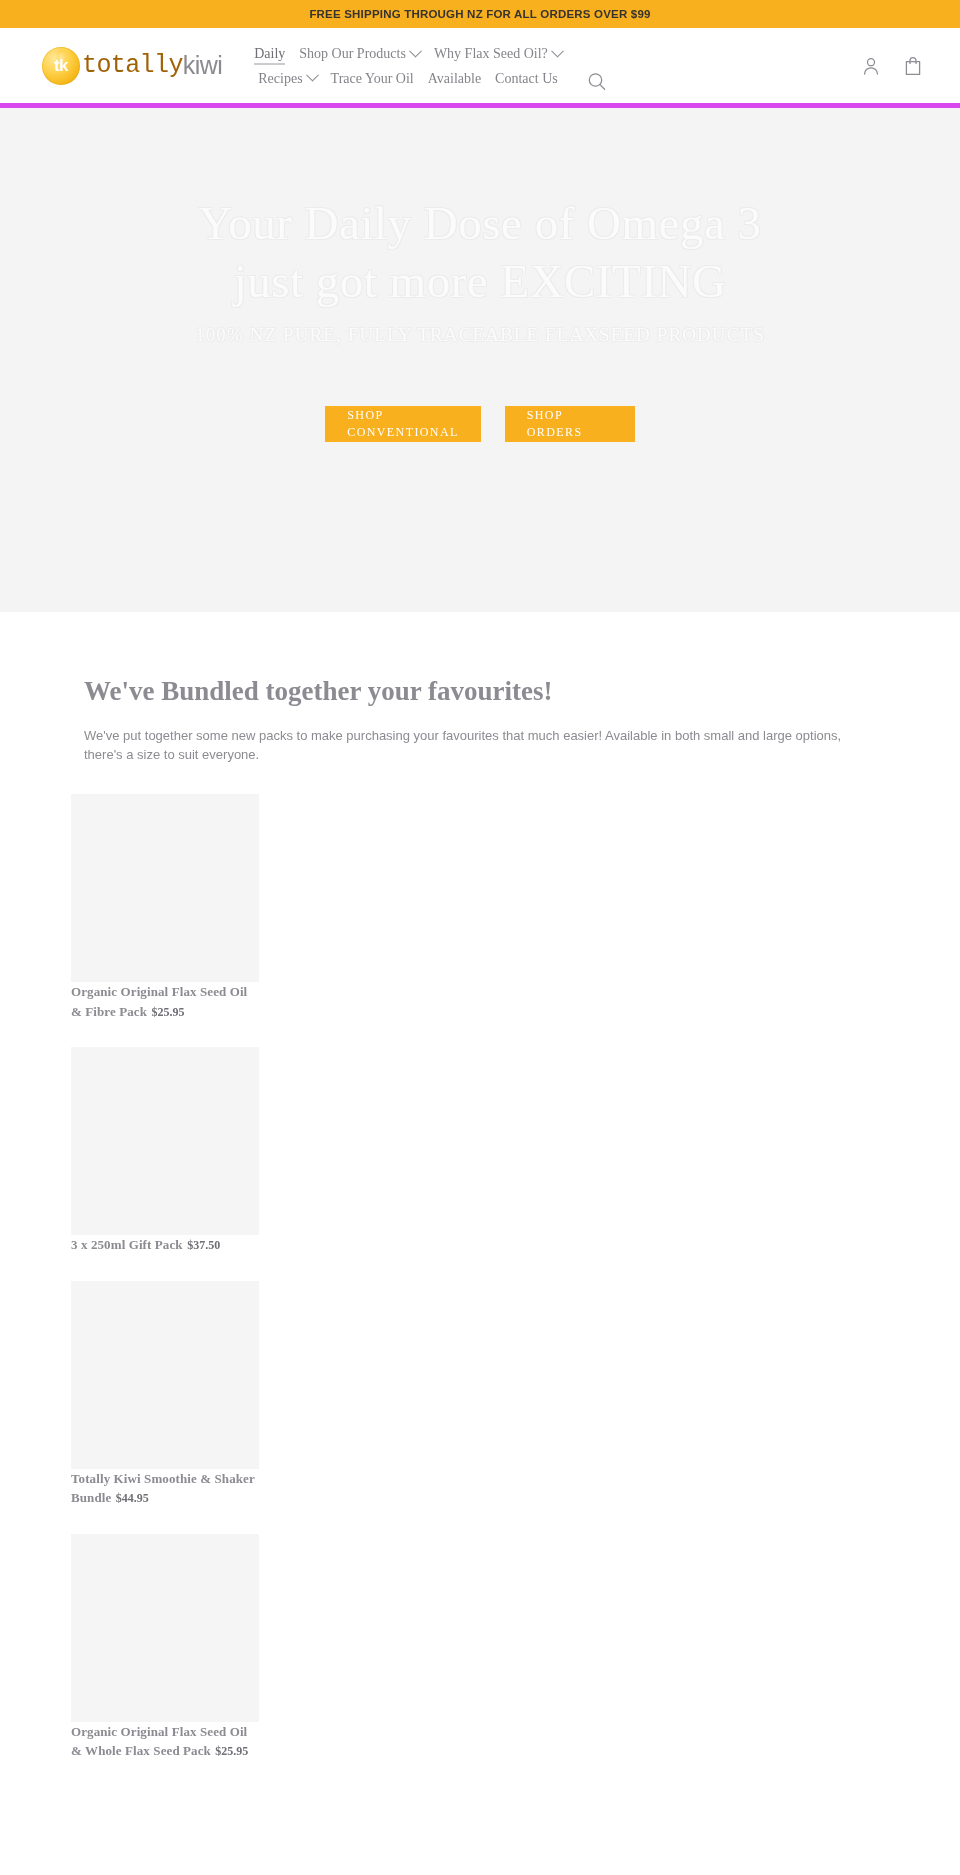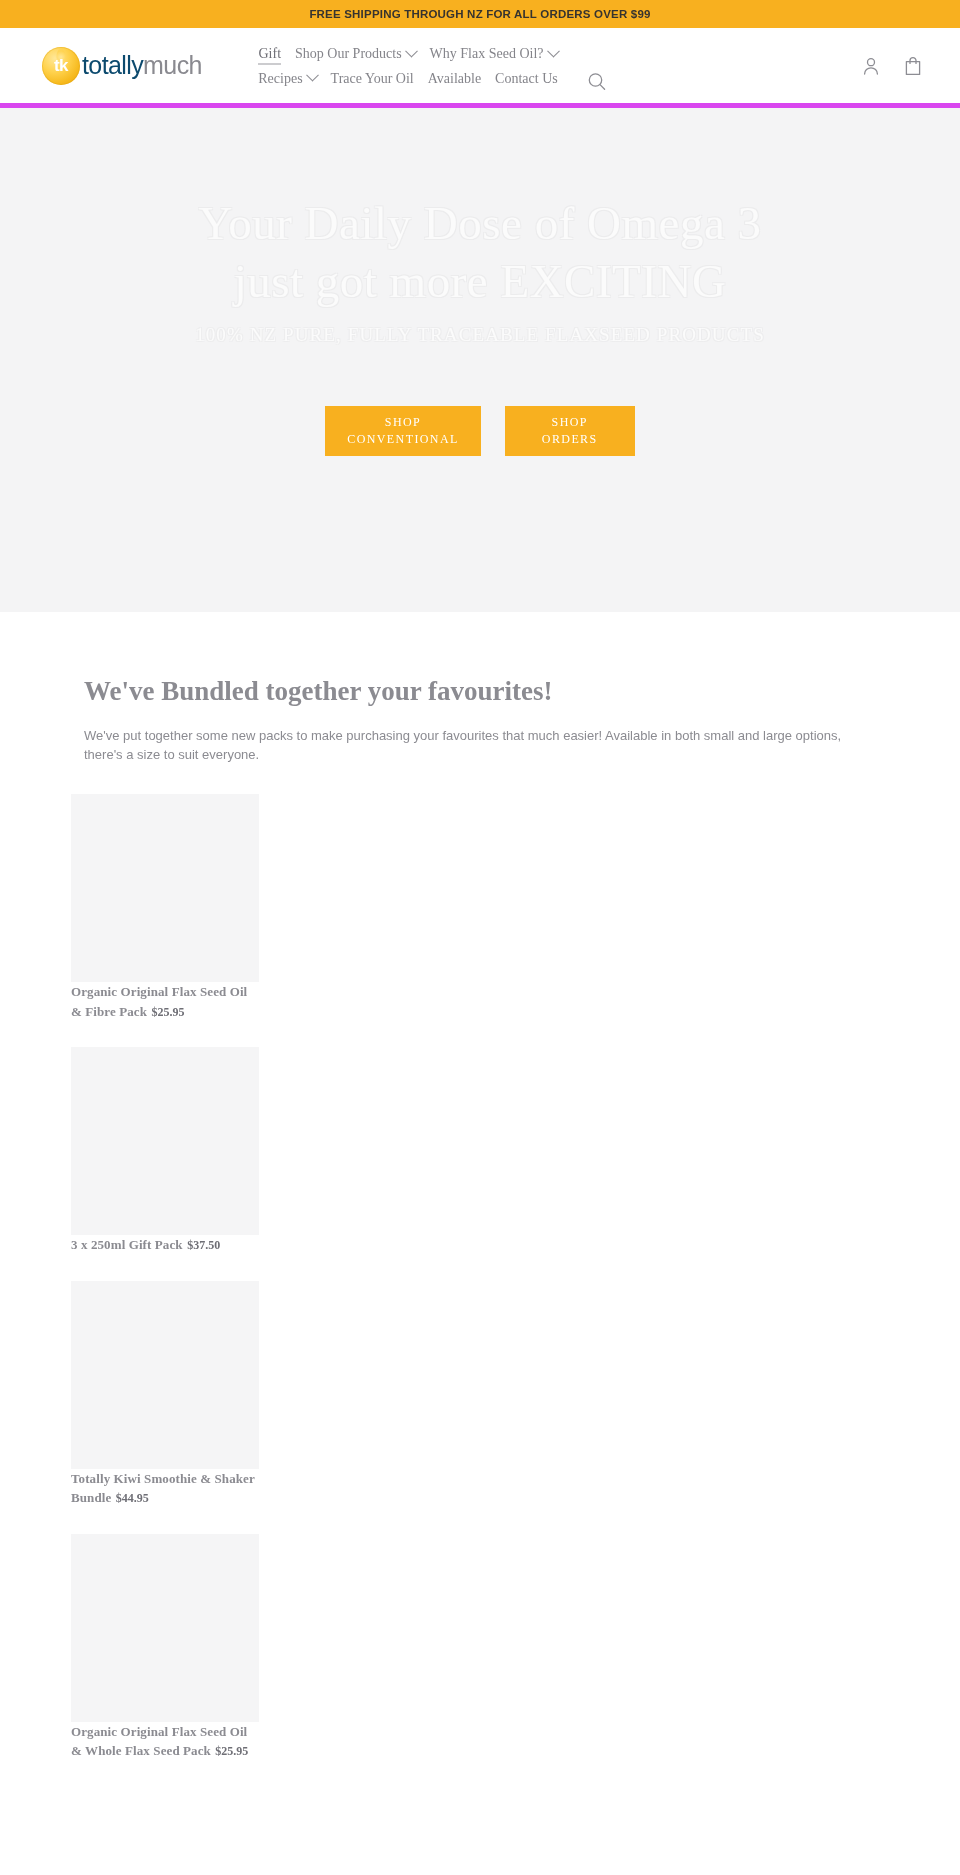--- a/index.html
+++ b/index.html
@@ -86,23 +86,23 @@
     font-family: "Liberation Sans", sans-serif;
     font-size: 17px;
     font-weight: bold;
     color: #ffffff;
     letter-spacing: -0.5px;
     position: relative;
     z-index: 2;
     line-height: 1;
   }
   .logo-word-1 {
-    font-family: Liberation Sans, sans-serif;
+    font-family: Liberation Mono, monospace;
     font-size: 25px;
-    color: #0c4a6e;
+    color: #a16207;
     letter-spacing: -0.6px;
     margin-left: 2px;
     line-height: 1;
   }
   .logo-word-2 {
     font-family: "Liberation Sans", sans-serif;
     font-size: 25px;
     color: #8a8a90;
     letter-spacing: -0.6px;
     line-height: 1;
@@ -217,29 +217,29 @@
        1px  1px 0 #ededee;
   }
   .hero-buttons {
     margin-top: 58px;
     display: flex;
     justify-content: center;
     gap: 24px;
   }
   .hero-btn {
     min-width: 130px;
-    padding: 8px 22px;
+    padding: 1px 22px;
     background: #f8b01f;
     border: none;
     color: #ffffff;
     font-family: "Liberation Serif", serif;
     font-size: 12px;
     letter-spacing: 1.4px;
     line-height: 17px;
-    text-align: center;
+    text-align: left;
     text-decoration: none;
     cursor: pointer;
     display: block;
   }
   .hero-btn span { display: block; }
 
   
   .bundles {
     padding: 62px 0 0;
     background: #ffffff;
@@ -308,27 +308,27 @@
     <span class="announcement-text">FREE SHIPPING THROUGH NZ FOR ALL ORDERS OVER $99</span>
   </div>
 
   <header class="site-header">
 
     <a class="logo-link" href="#">
       <span class="logo-badge">
         <span class="logo-badge-text">tk</span>
       </span>
       <span class="logo-word-1">totally</span>
-        <span class="logo-word-2">much</span>
+        <span class="logo-word-2">kiwi</span>
     </a>
 
     <nav class="main-nav">
       <div class="nav-row">
         <a class="nav-item is-active" href="#">
-          <span>Gift</span>
+          <span>Daily</span>
         </a>
         <a class="nav-item" href="#">
           <span>Shop Our Products</span>
           <i class="chev"></i>
         </a>
         <a class="nav-item" href="#">
           <span>Why Flax Seed Oil?</span>
           <i class="chev"></i>
         </a>
         <a class="nav-item" href="#">

